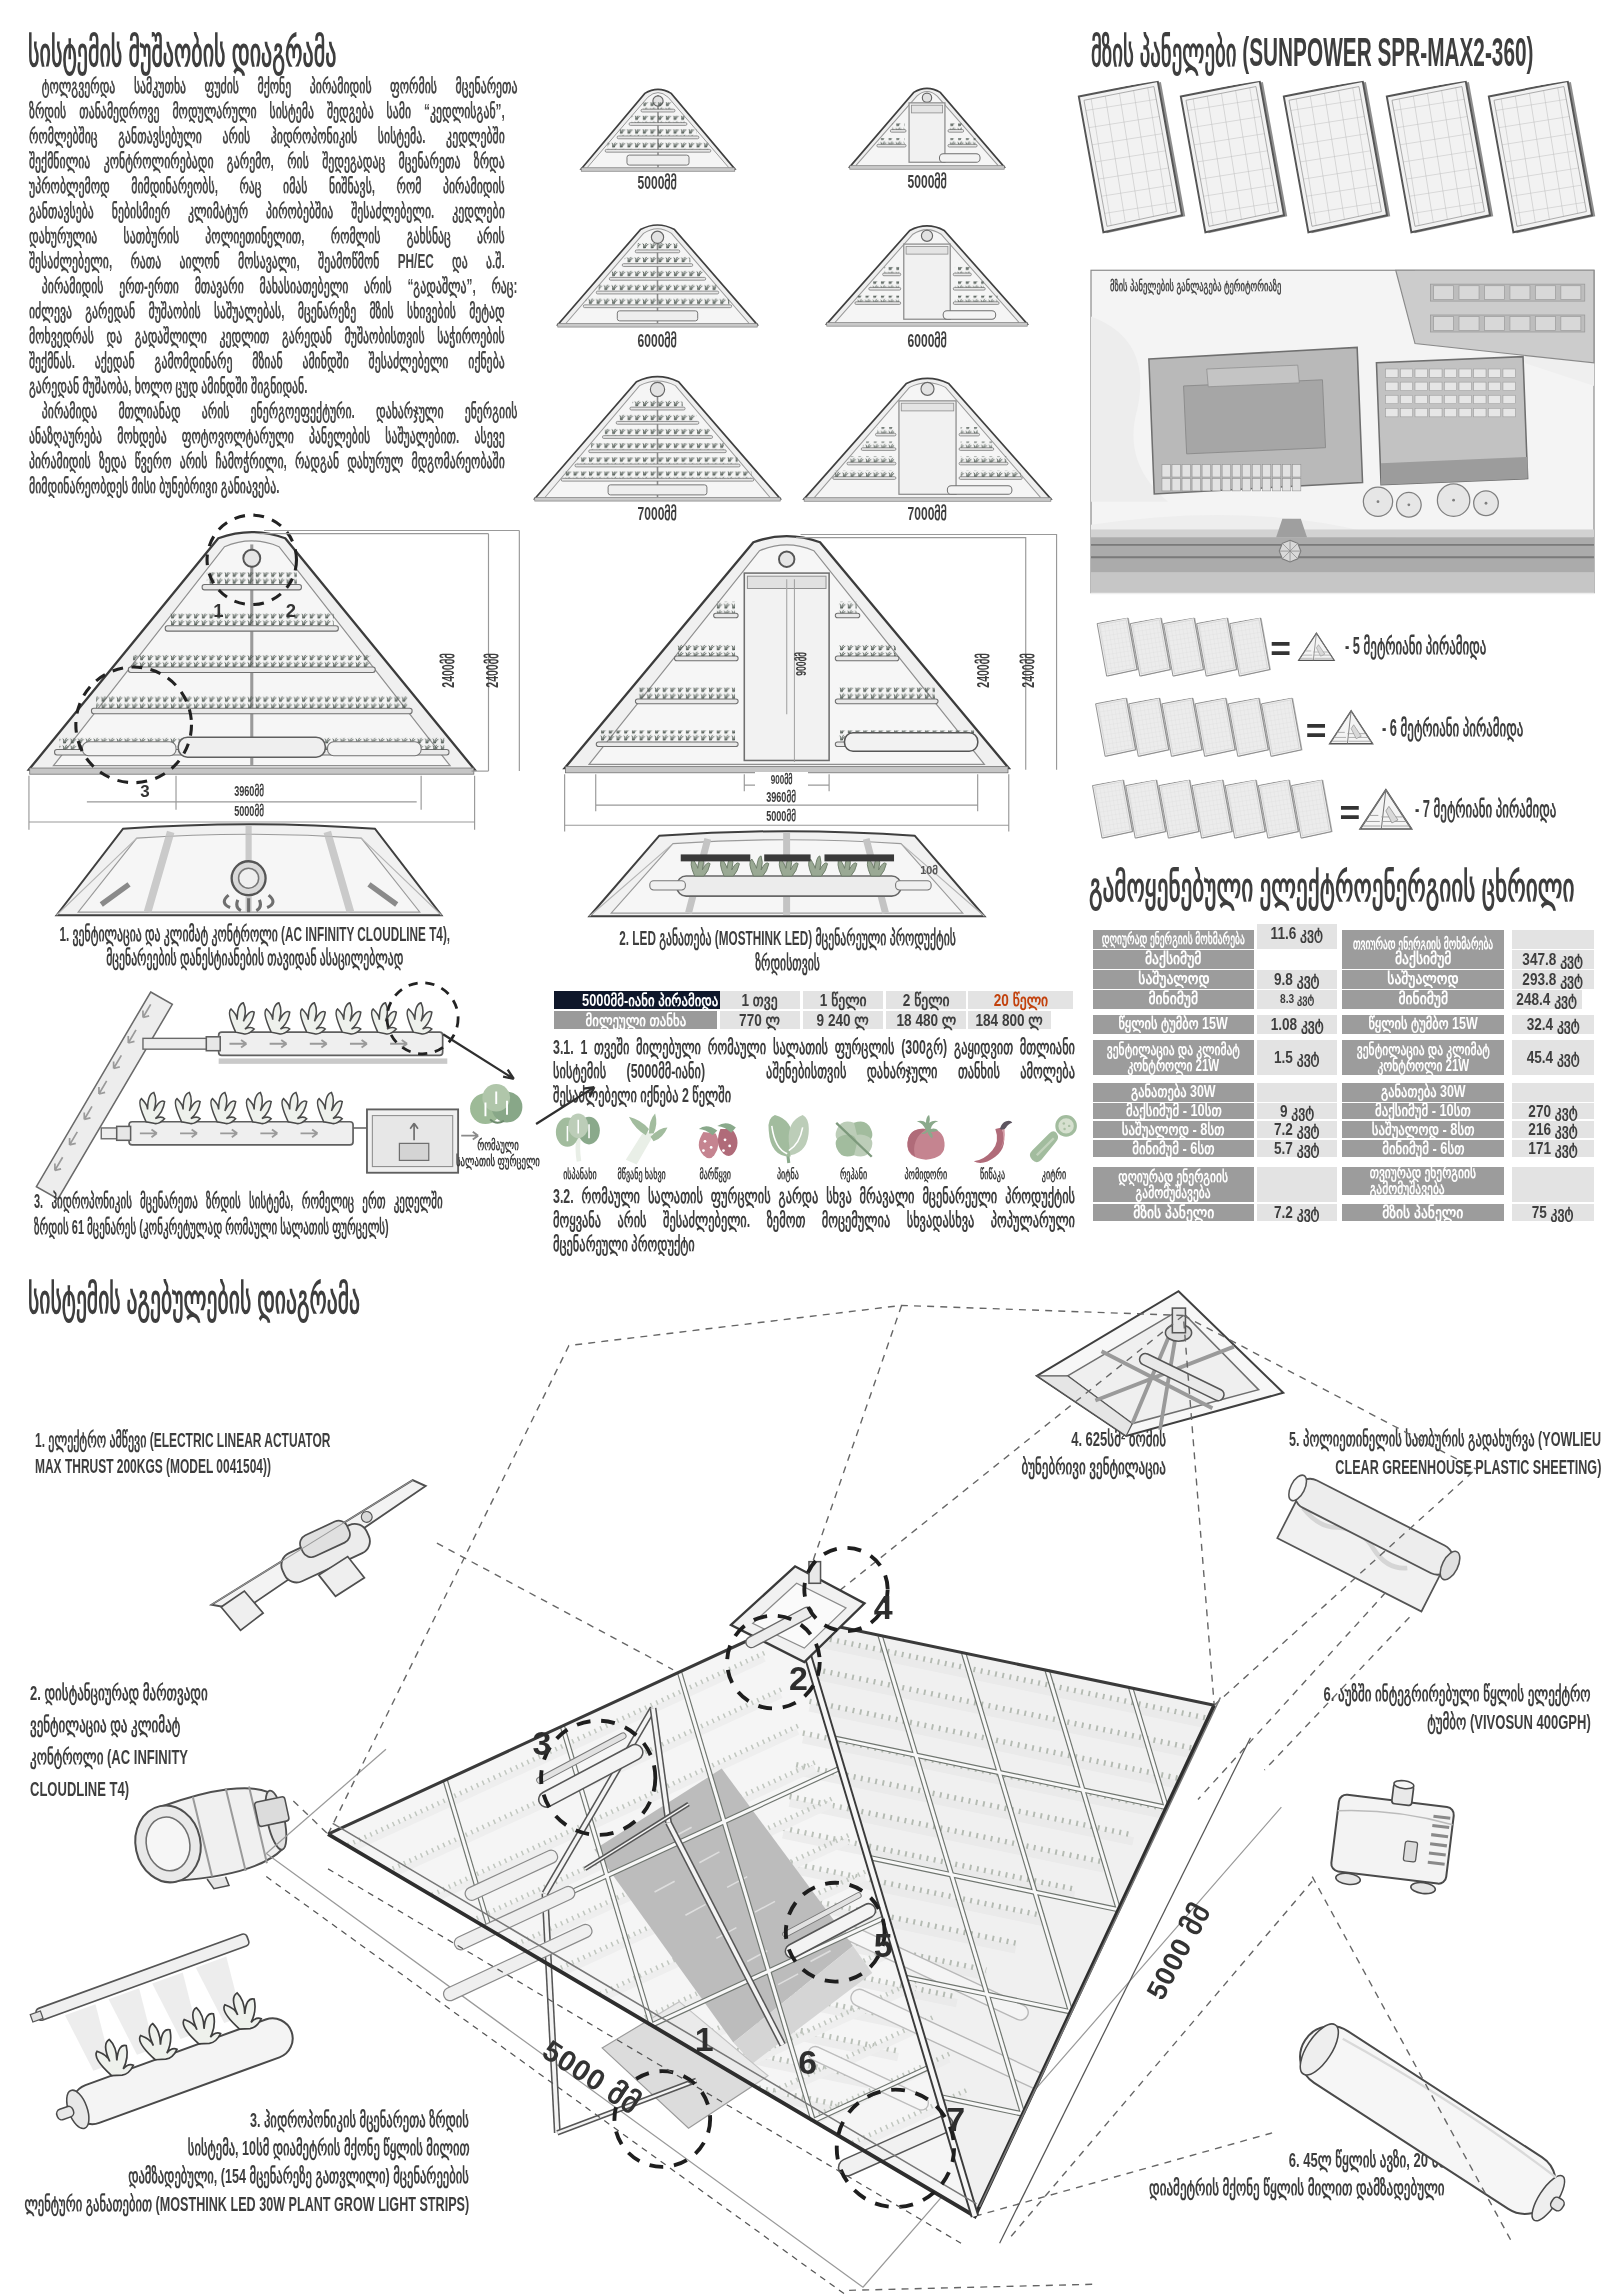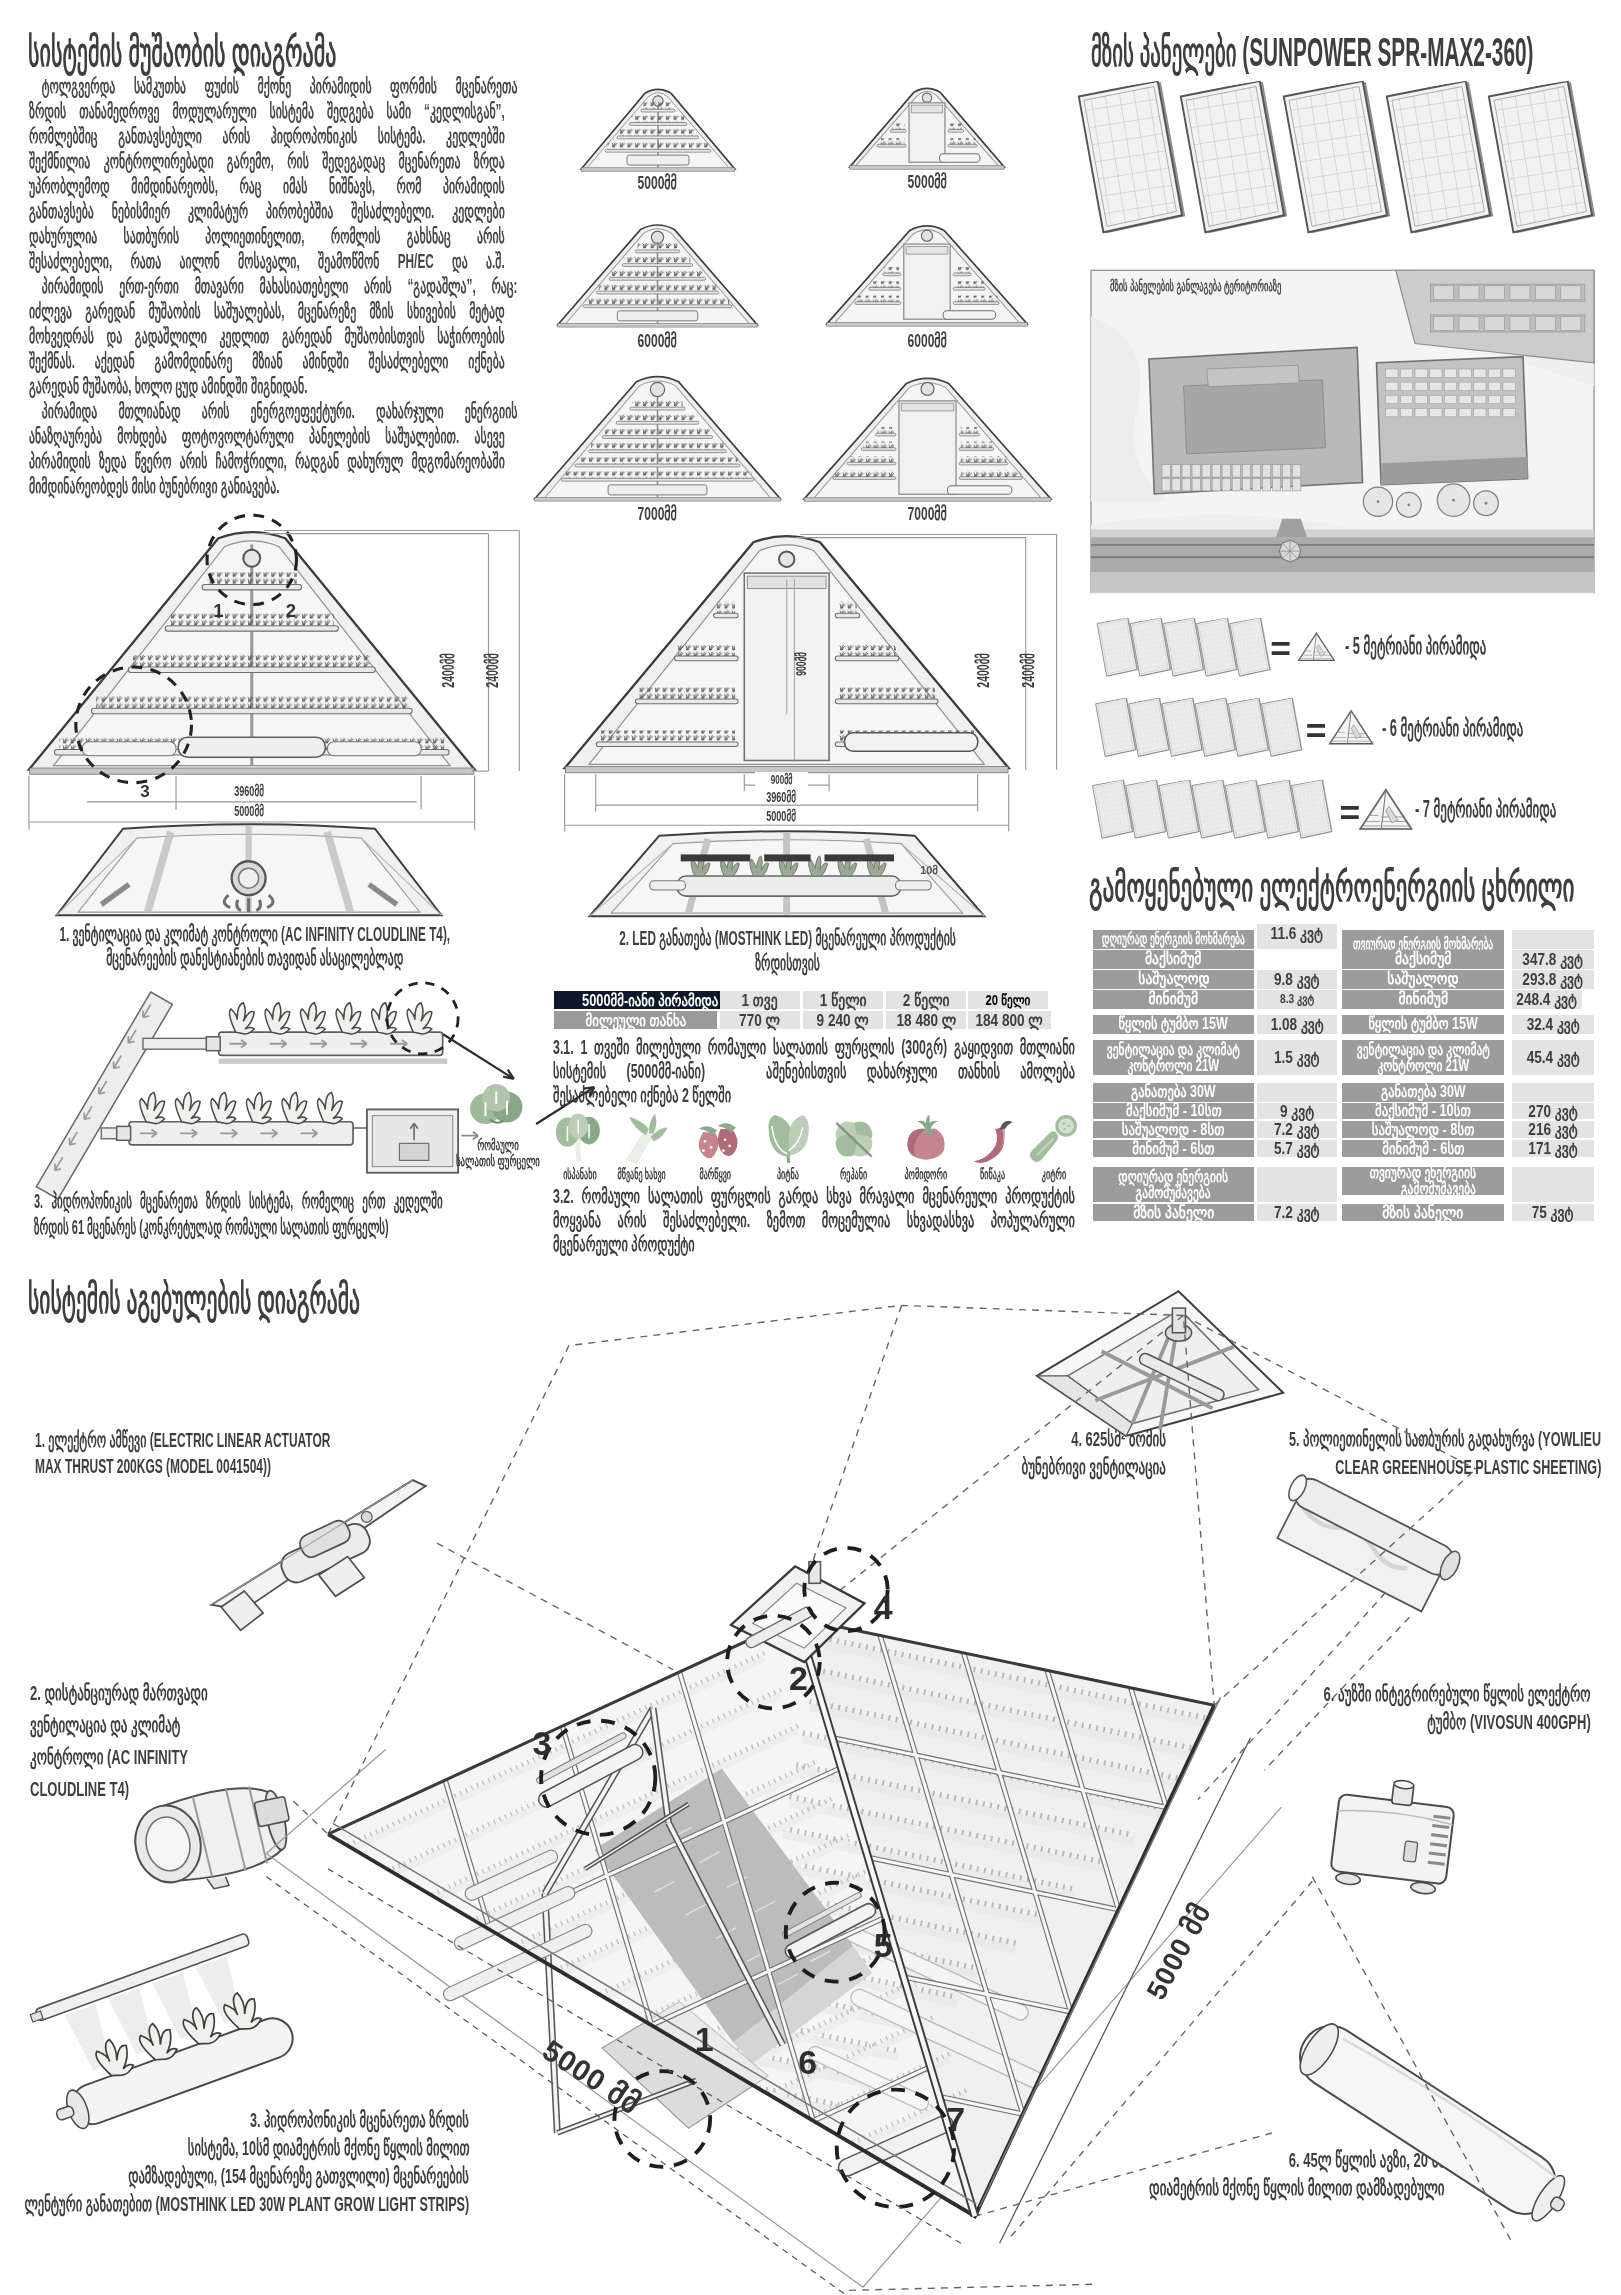--- a/index.html
+++ b/index.html
@@ -353,21 +353,21 @@
       </div>
 <div class="cap cc" style="left:720px;top:991px;width:80px;height:18px;background:#e3e3e3;color:#3e3e3e;font-size:17px;--sx:.8">
         <span>1 თვე</span>
       </div>
 <div class="cap cc" style="left:803px;top:991px;width:80px;height:18px;background:#e3e3e3;color:#3e3e3e;font-size:17px;--sx:.8">
         <span>1 წელი</span>
       </div>
 <div class="cap cc" style="left:886px;top:991px;width:80px;height:18px;background:#e3e3e3;color:#3e3e3e;font-size:17px;--sx:.8">
         <span>2 წელი</span>
       </div>
-<div class="cap cc" style="left:968px;top:991px;width:80px;height:18px;background:#e3e3e3;color:#000000;font-size:14px;--sx:.8">
+<div class="cap cc" style="left:968px;top:991px;width:105px;height:18px;background:#e3e3e3;color:#c2410c;font-size:17px;--sx:.8">
         <span>20 წელი</span>
       </div>
 <div class="cap cc" style="left:554px;top:1011px;width:163px;height:18px;background:#9a9a9a;color:#fff;font-size:16px;--sx:.8">
         <span>მილეული თანხა</span>
       </div>
 <div class="cap cc" style="left:720px;top:1011px;width:80px;height:18px;background:#e3e3e3;color:#3e3e3e;font-size:17px;--sx:.8">
         <span>770 ლ</span>
       </div>
 <div class="cap cc" style="left:803px;top:1011px;width:80px;height:18px;background:#e3e3e3;color:#3e3e3e;font-size:17px;--sx:.8">
         <span>9 240 ლ</span>
@@ -907,21 +907,21 @@
     </div>
 <div class="cap cc" style="left:1512px;top:1140px;width:82px;height:17px;background:#e3e3e3;color:#3e3e3e;font-size:16px;--sx:.85">
       <span>171 კვტ</span>
     </div>
 <div class="cap cc" style="left:1093px;top:1167px;width:161px;height:35px;background:#9c9c9c;color:#fff;font-size:16px;--sx:.72;line-height:16px;text-align:center">
       <span>დღიურად ენერგიის<br>გამომუშავება</span>
     </div>
 <div class="cap cc" style="left:1257px;top:1167px;width:80px;height:35px;background:#e3e3e3;color:#3e3e3e;font-size:16px;--sx:.85">
       <span></span>
     </div>
-<div class="cap cc" style="left:1342px;top:1167px;width:162px;height:28px;background:#9c9c9c;color:#fff;font-size:16px;--sx:.72;line-height:16px;text-align:right">
+<div class="cap cc" style="left:1342px;top:1167px;width:162px;height:28px;background:#9c9c9c;color:#fff;font-size:16px;--sx:.72;line-height:16px;text-align:left">
       <span>თვიურად ენერგიის<br>გამომუშავება</span>
     </div>
 <div class="cap cc" style="left:1512px;top:1167px;width:82px;height:35px;background:#e3e3e3;color:#3e3e3e;font-size:16px;--sx:.85">
       <span></span>
     </div>
 <div class="cap cc" style="left:1093px;top:1204px;width:161px;height:17px;background:#9c9c9c;color:#fff;font-size:16px;--sx:.85;line-height:16px;text-align:center">
       <span>მზის პანელი</span>
     </div>
 <div class="cap cc" style="left:1257px;top:1204px;width:80px;height:17px;background:#e3e3e3;color:#3e3e3e;font-size:16px;--sx:.85">
       <span>7.2 კვტ</span>

